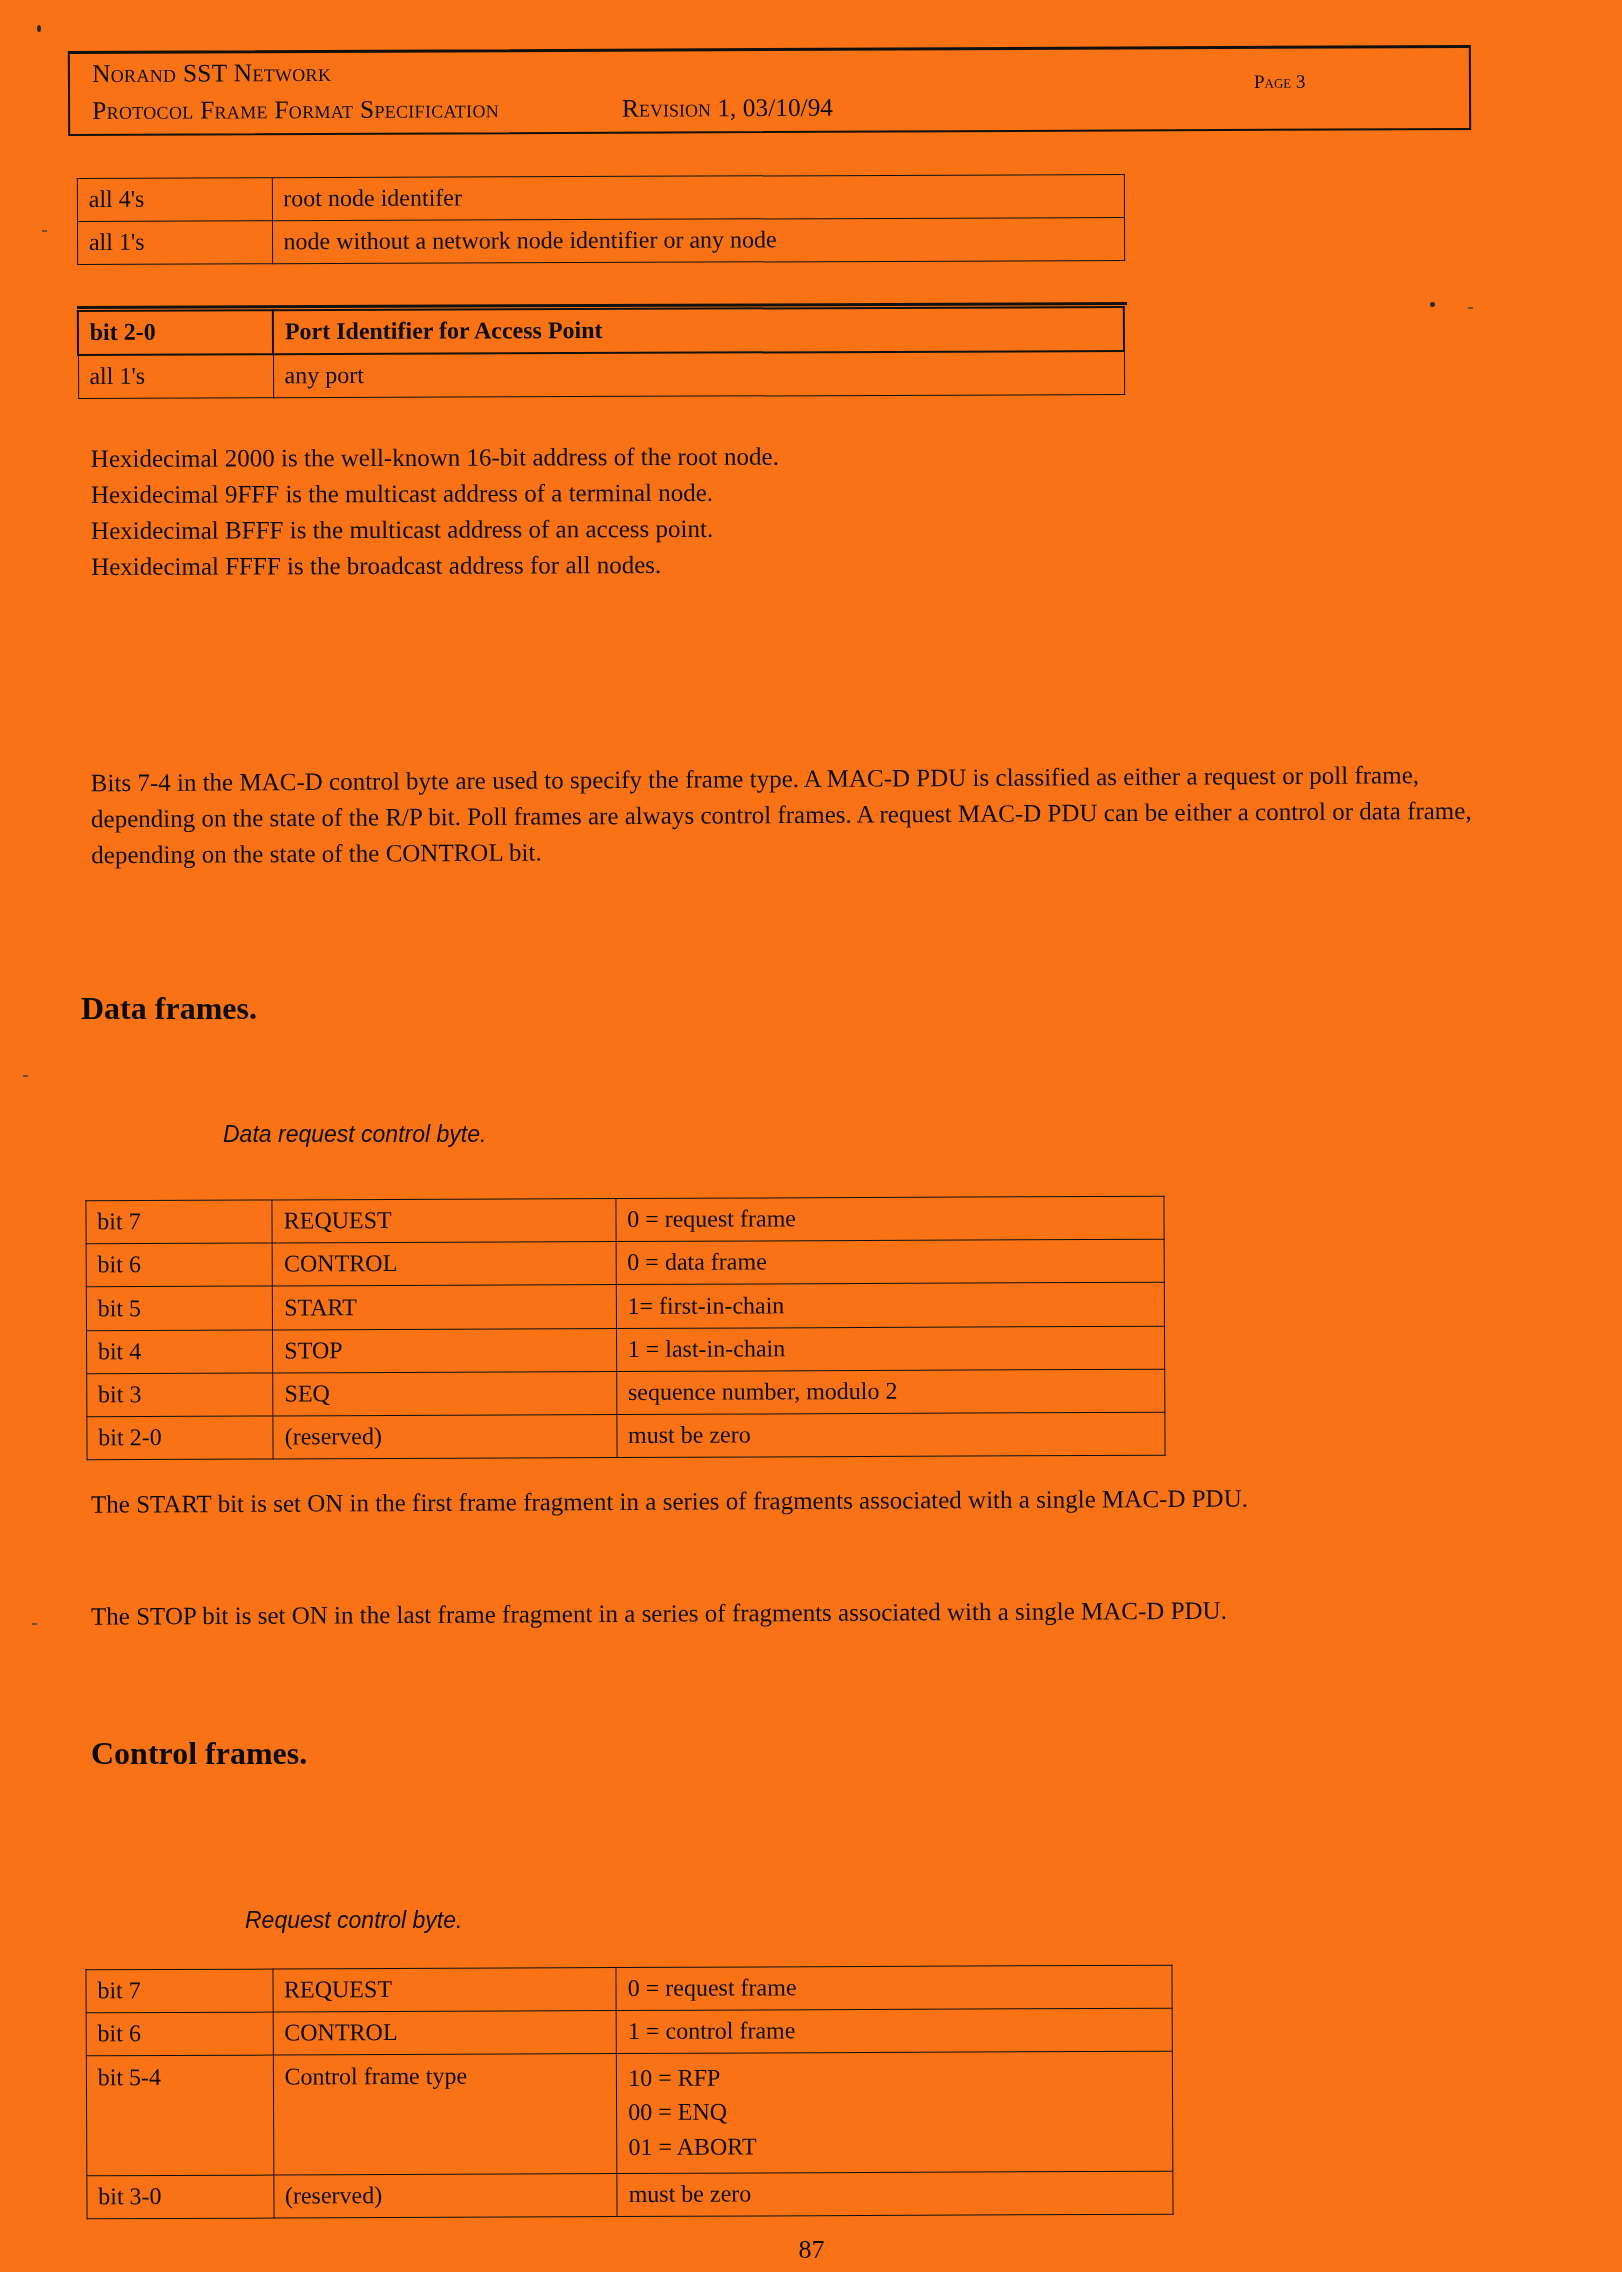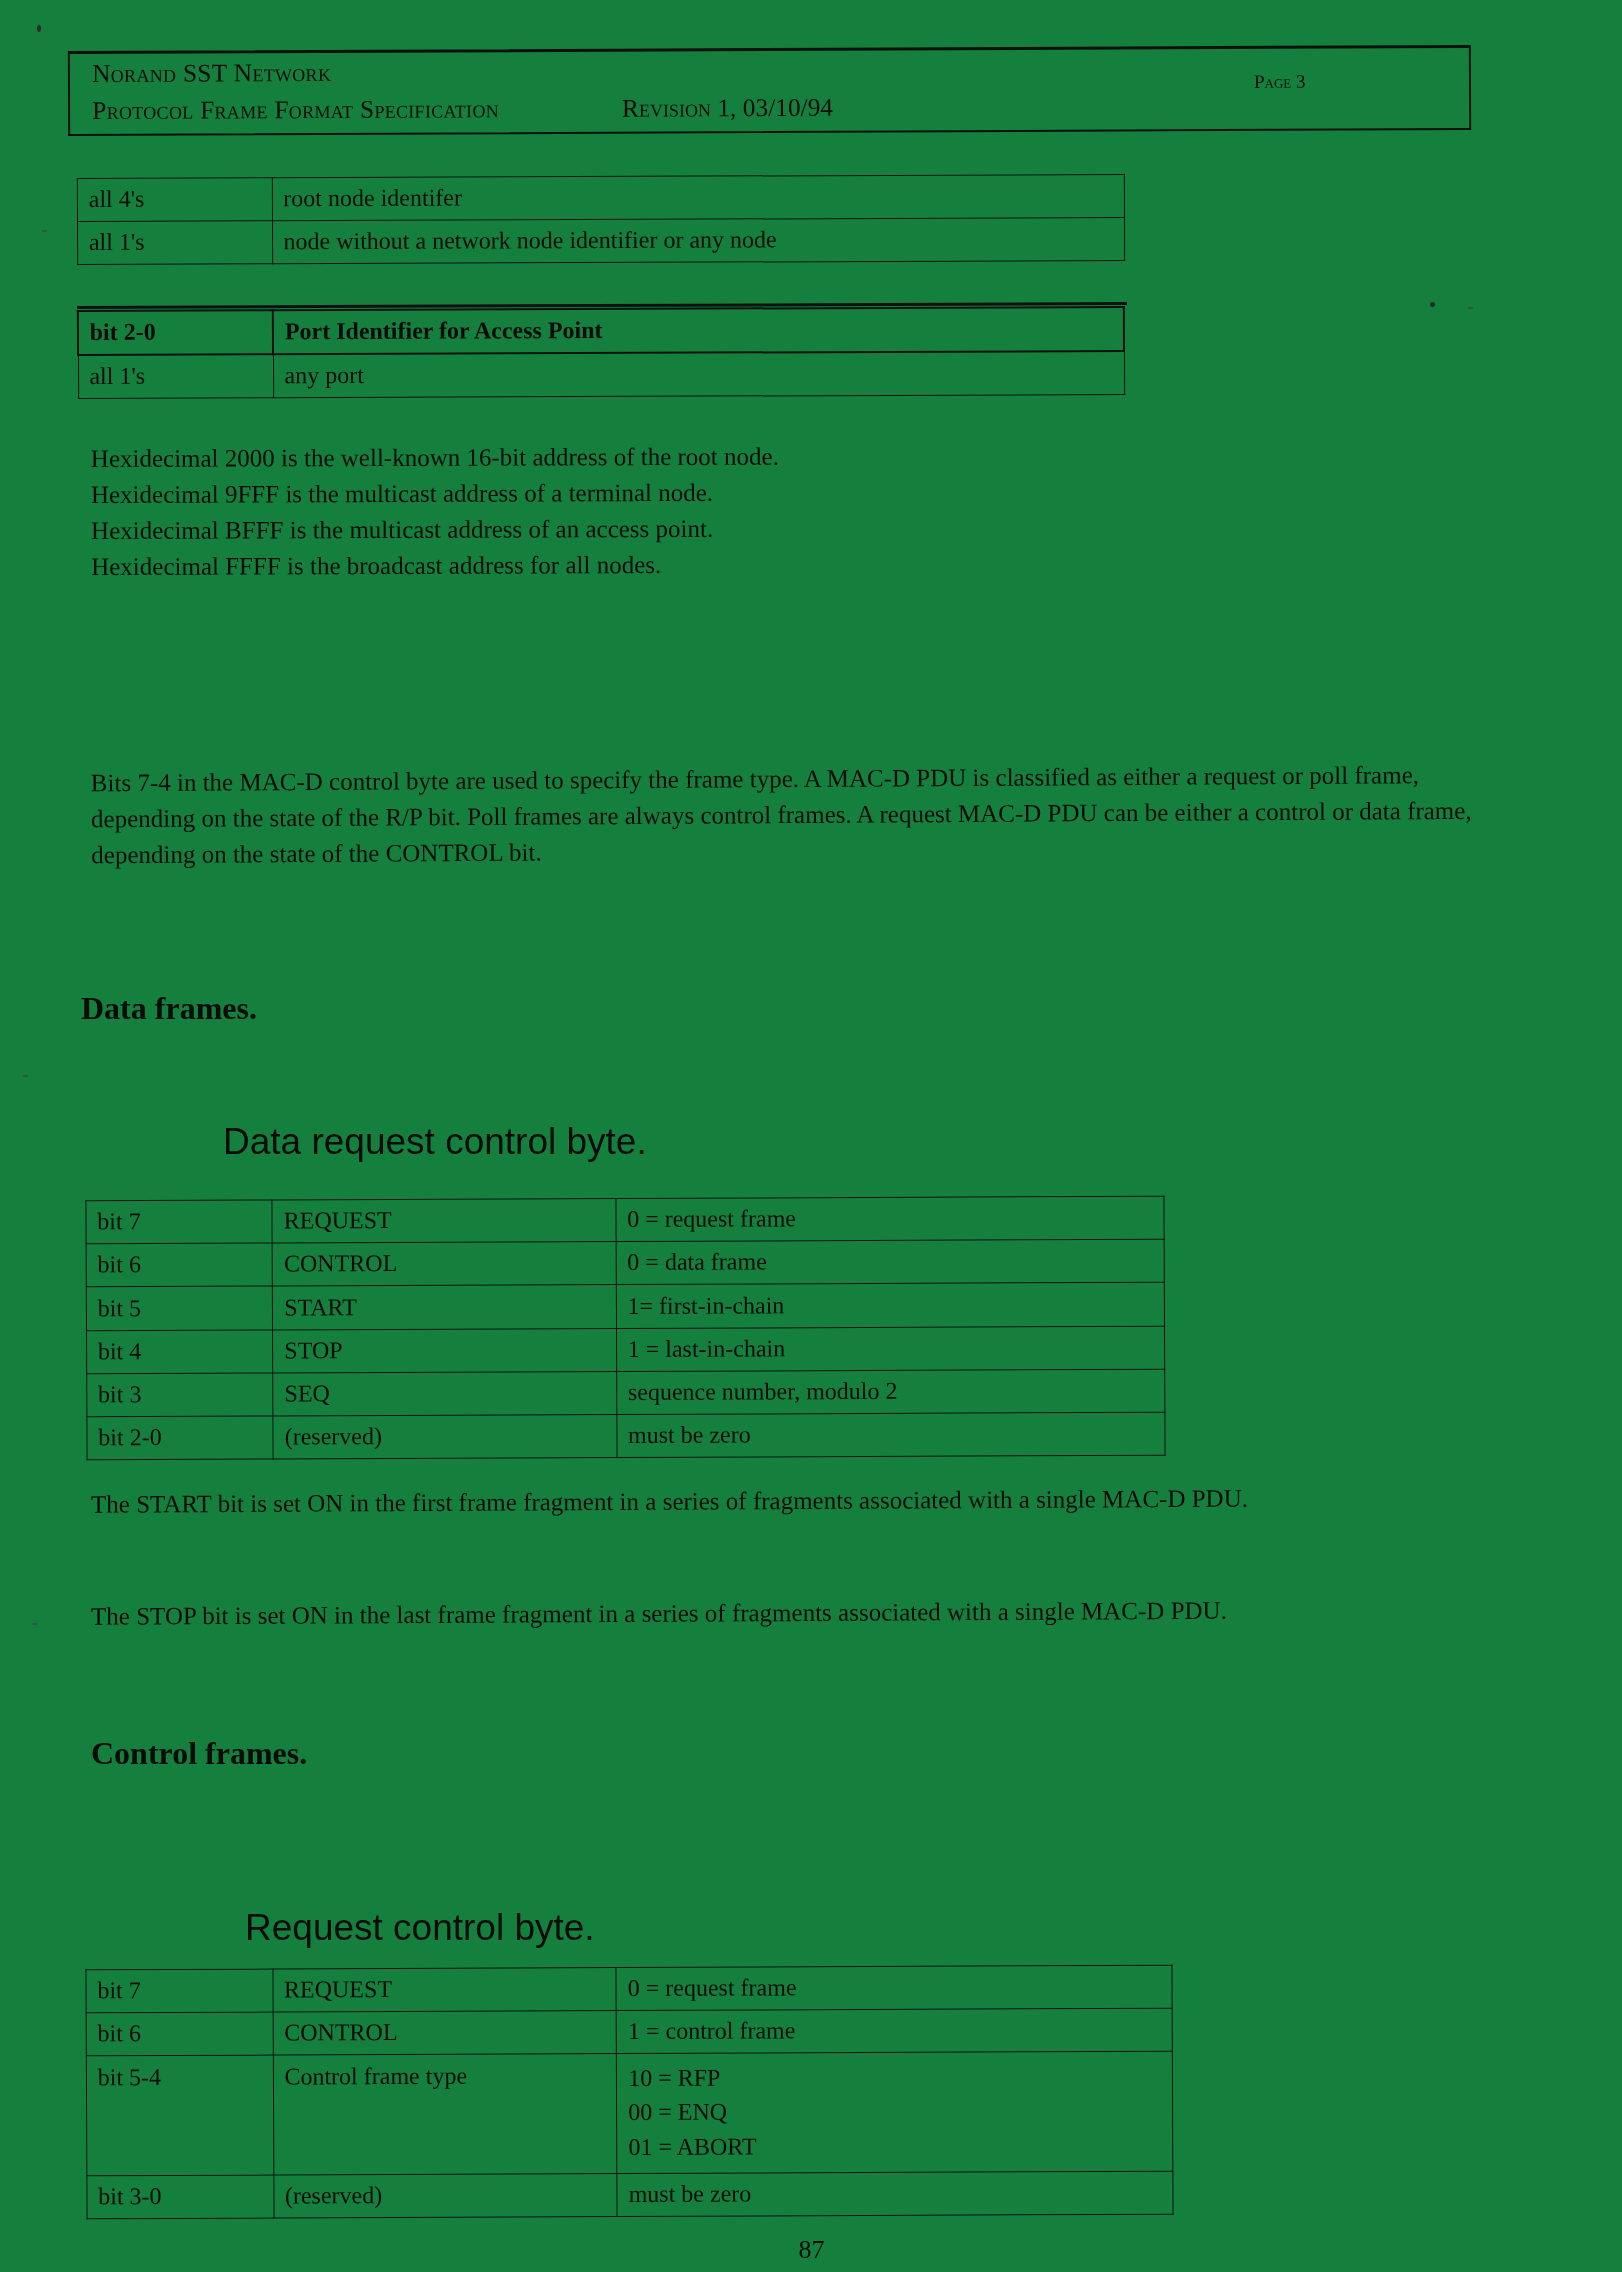--- a/index.html
+++ b/index.html
@@ -12,21 +12,21 @@
     height: 2273px;
     position: relative;
     font-family: "Liberation Serif", "DejaVu Serif", serif;
     color: #0b0b0b;
     overflow: hidden;
   }
 
   .page {
     position: absolute;
     inset: 0;
-    background: #15803d;
+    background: #f97316;
   }
 
   
   .speck {
     position: absolute;
     background: #2a2a2a;
     border-radius: 50%;
   }
 
   
@@ -169,21 +169,22 @@
     top: 990px;
   }
   #heading-control-frames {
     left: 91px;
     top: 1735px;
   }
 
   .h-sub {
     position: absolute;
     font-family: "Liberation Sans", "DejaVu Sans", sans-serif;
-    font-size: 37px;
+    font-style: italic;
+    font-size: 23px;
     white-space: nowrap;
   }
   #subheading-data-request-control-byte {
     left: 223px;
     top: 1121px;
   }
   #subheading-request-control-byte {
     left: 223px;
     top: 1907px;
     margin-left: 22px;

